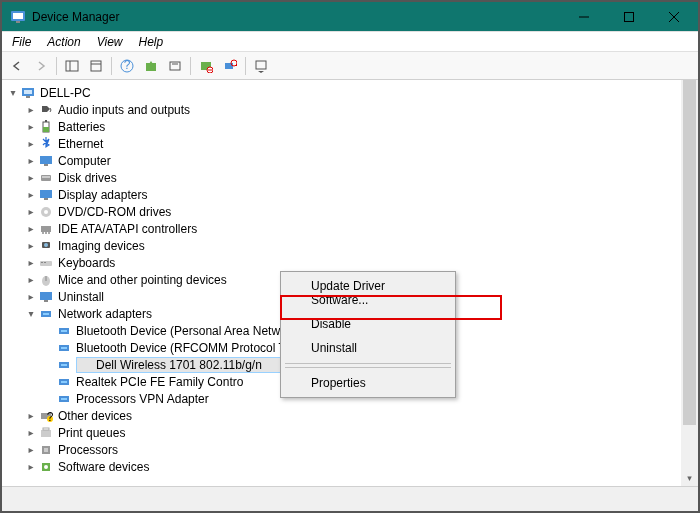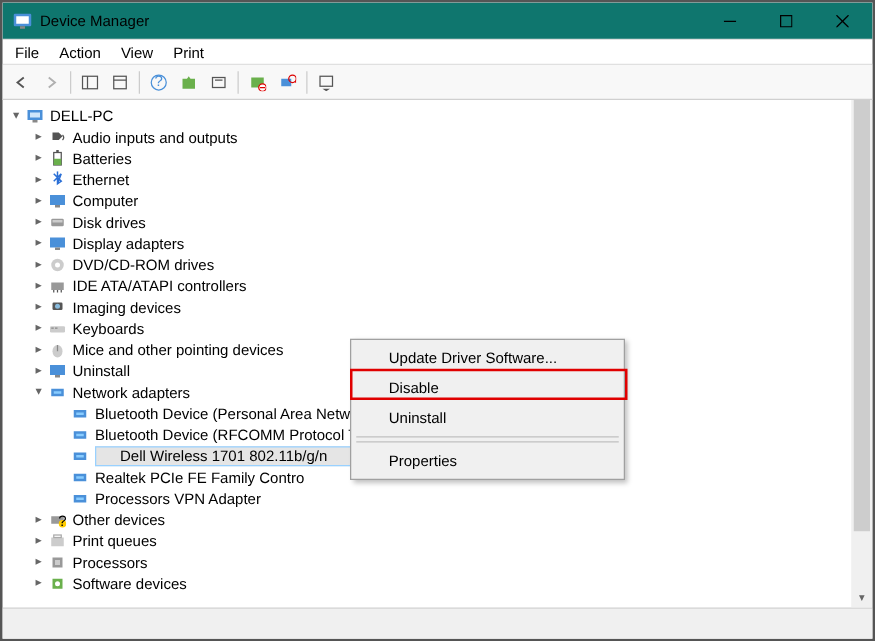--- a/index.html
+++ b/index.html
@@ -3,37 +3,37 @@
 <meta charset="utf-8">
 <style>
 * { margin: 0; padding: 0; box-sizing: border-box; font-family: "Segoe UI", Tahoma, sans-serif; font-size: 12px; }
 body { background: #fff; width: 700px; height: 513px; overflow: hidden; border: 2px solid #555; position: relative; }
 .title-bar { height: 30px; display: flex; align-items: center; padding: 0 2px 0 8px; background: #0f766e; border-bottom: 1px solid #e0e0e0; }
 .title-bar .icon { width: 16px; height: 16px; margin-right: 6px; }
 .title-bar .title { flex: 1; }
 .window-btns { display: flex; height: 100%; }
 .window-btns div { width: 45px; display: flex; align-items: center; justify-content: center; }
 .menu-bar { height: 20px; display: flex; align-items: center; padding: 0 4px; gap: 4px; border-bottom: 1px solid #e0e0e0; }
-.menu-bar span { padding: 2px 6px; cursor: default; }
+.menu-bar span { padding: 2px 6px; cursor: default; font-style: italic; }
 .toolbar { height: 28px; display: flex; align-items: center; padding: 0 4px; gap: 2px; border-bottom: 1px solid #d0d0d0; background: #f8f8f8; }
 .toolbar .tbtn { width: 22px; height: 22px; display: flex; align-items: center; justify-content: center; border: 1px solid transparent; }
 .toolbar .sep { width: 1px; height: 18px; background: #ccc; margin: 0 2px; }
 .content { position: relative; height: calc(100% - 30px - 20px - 28px - 24px); overflow: hidden; border-bottom: 1px solid #d0d0d0; }
 .tree { padding: 4px 0 4px 4px; height: 100%; overflow-y: auto; }
 .node { display: flex; align-items: center; height: 17px; white-space: nowrap; cursor: default; }
 .twisty { width: 14px; text-align: center; color: #666; font-size: 10px; line-height: 1; }
 .node-icon { width: 16px; height: 16px; margin-right: 4px; display: flex; align-items: center; justify-content: center; flex-shrink: 0; }
 .selected .label { background: #e5e5e5; border: 1px solid #99d1ff; padding: 0 19px; margin: -1px 0; }
 .indent-1 { padding-left: 18px; }
 .indent-2 { padding-left: 36px; }
 .status-bar { height: 24px; background: #f0f0f0; }
 .scroll-track { position: absolute; right: 0; top: 0; bottom: 0; width: 17px; background: #f0f0f0; }
 .scroll-thumb { position: absolute; left: 2px; right: 2px; top: 0; height: 85%; background: #cdcdcd; }
 .scroll-arrow { position: absolute; left: 0; right: 0; height: 17px; display: flex; align-items: center; justify-content: center; color: #666; font-size: 9px; }
-.context-menu { position: absolute; left: 278px; top: 269px; width: 220px; background: #f0f0f0; border: 1px solid #a0a0a0; box-shadow: 2px 2px 4px rgba(0,0,0,0.25); z-index: 10; padding: 2px; }
+.context-menu { position: absolute; left: 278px; top: 269px; width: 176px; background: #f0f0f0; border: 1px solid #a0a0a0; box-shadow: 2px 2px 4px rgba(0,0,0,0.25); z-index: 10; padding: 2px; }
 .cm-item { padding: 5px 10px 5px 28px; cursor: default; }
 .cm-sep { height: 1px; background: #c0c0c0; margin: 3px 2px; }
 .cm-bold { font-weight: normal; }
 .highlight-box { position: absolute; left: 278px; top: 293px; width: 222px; height: 25px; border: 2px solid #e00000; z-index: 11; pointer-events: none; }
 svg { display: block; }
 </style>
 </head>
 <body>
 
 <div class="title-bar">
@@ -62,21 +62,21 @@
           <line x1="10" y1="0" x2="0" y2="10" stroke="#000"></line>
         </svg>
       </div>
   </div>
 </div>
 
 <div class="menu-bar">
   <span>File</span>
   <span>Action</span>
   <span>View</span>
-  <span>Print</span>
+  <span>Help</span>
 </div>
 
 <div class="toolbar">
   <div class="tbtn">
       <svg width="14" height="14">
         <path d="M9 3 L4 7 L9 11" fill="none" stroke="#555" stroke-width="1.5"></path>
       </svg>
     </div>
   <div class="tbtn">
       <svg width="14" height="14">

